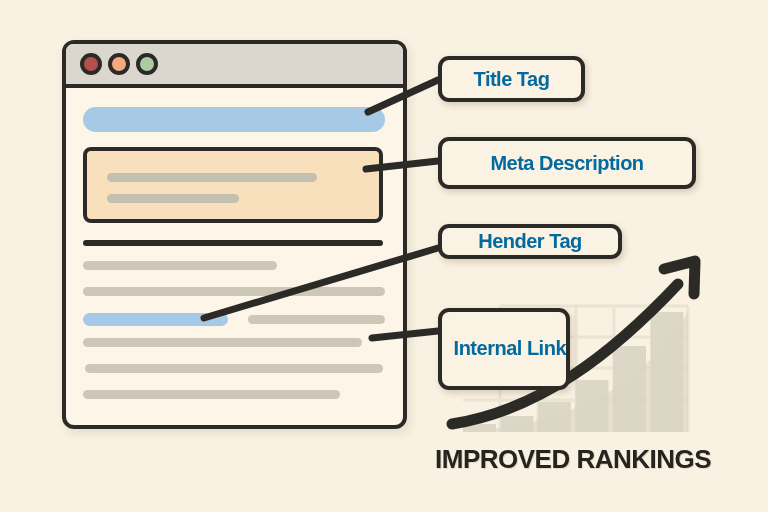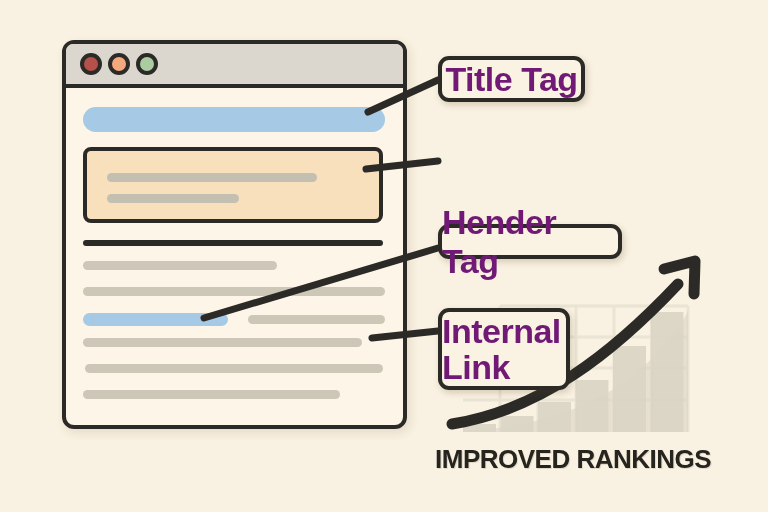--- a/index.html
+++ b/index.html
@@ -45,25 +45,25 @@
   .divider{position:absolute;left:17px;top:152px;width:300px;height:6px;border-radius:3px;background:#2c2a26;}
   .linkpill{left:17px;top:225px;width:145px;height:13px;background:#a6c9e5;border-radius:6.5px;}
   
   .overlay{position:absolute;left:0;top:0;width:768px;height:512px;pointer-events:none;}
   
   .callout{
     position:absolute;box-sizing:border-box;
     background:#faf2e2;
     border:4px solid #2c2a26;border-radius:11px;
     display:flex;align-items:center;justify-content:center;
-    font-weight:700;font-size:34px;color:#701a75;
+    font-weight:700;font-size:20px;color:#0369a1;
     letter-spacing:-0.5px;
     box-shadow:2px 3px 6px rgba(90,70,40,.22);
   }
-  .callout.left{justify-content:center;line-height:1.07;}
+  .callout.left{justify-content:flex-end;line-height:1.07;}
   .c-title{left:438px;top:56px;width:147px;height:46px;}
   .c-meta{left:438px;top:137px;width:258px;height:52px;}
   .c-header{left:438px;top:224px;width:184px;height:35px;}
   .c-internal{left:438px;top:308px;width:132px;height:82px;}
   .caption{
     position:absolute;left:435px;top:444px;
     font-weight:700;font-size:26px;color:#26241f;
     letter-spacing:-0.5px;
     text-shadow:1px 1px 0 rgba(90,70,40,.15);
   }
@@ -131,20 +131,23 @@
 
     <g stroke="#2c2a26" fill="none" stroke-linecap="round">
       <path d="M452,424 C540,410 612,354 678,284" stroke-width="11"></path>
       <path d="M664,269 L695,261 L694,294" stroke-width="11" stroke-linejoin="round"></path>
     </g>
   </svg>
 
   <div class="callout c-title">
     <span>Title Tag</span>
   </div>
+  <div class="callout c-meta">
+    <span>Meta Description</span>
+  </div>
   <div class="callout c-header">
     <span>Hender Tag</span>
   </div>
   <div class="callout c-internal left">
     <span>Internal Link</span>
   </div>
 
   <div class="caption">IMPROVED RANKINGS</div>
 
 </div>

